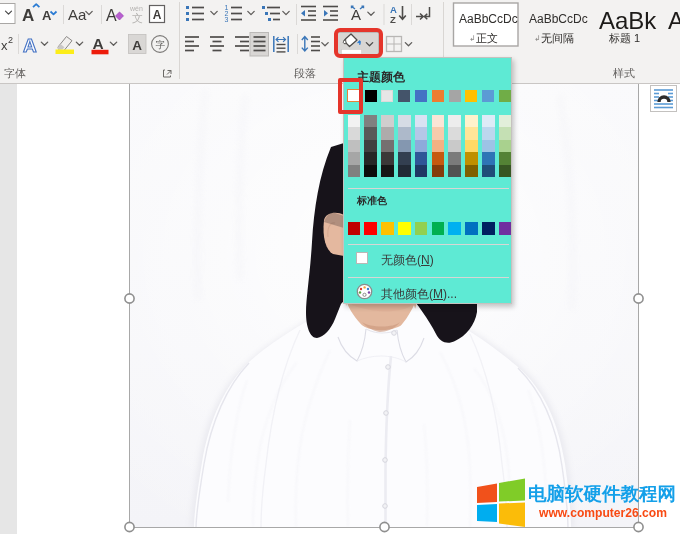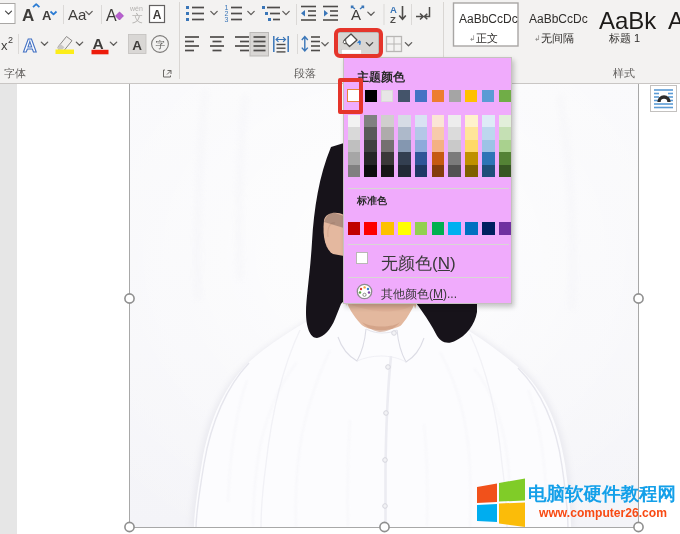--- a/index.html
+++ b/index.html
@@ -285,21 +285,21 @@
     <line x1="4" y1="12" x2="9" y2="12"></line>
       <line x1="18" y1="12" x2="23" y2="12"></line>
     <line x1="4" y1="15.5" x2="9" y2="15.5"></line>
       <line x1="18" y1="15.5" x2="23" y2="15.5"></line>
     <line x1="4" y1="19" x2="23" y2="19"></line>
     <line x1="4" y1="22.5" x2="23" y2="22.5"></line>
   </g>
   <path d="M9 17 a5 5 0 0 1 10 0" fill="none" stroke="#2d2d2d" stroke-width="3.4"></path>
 </svg>
 
-<div id="palette" class="abs" style="left:343px;top:57px;width:169px;height:247px;background:#f0abfc;
+<div id="palette" class="abs" style="left:343px;top:57px;width:169px;height:247px;background:#5eead4;
      border:1px solid #c5c2bf;box-sizing:border-box;box-shadow:2px 3px 5px rgba(0,0,0,0.22);z-index:40;">
   <div class="abs" style="left:13px;top:11px;font-size:12px;font-weight:bold;color:#2b2b2b;">主题颜色</div>
 
   <div class="sw" style="left:3px;top:31px;background:#ffffff;border:1.6px solid #e8833a;width:13px;height:13px;box-sizing:border-box;"></div>
   <div class="sw" style="left:20.6px;top:32px;background:#000000;"></div>
   <div class="sw" style="left:37.4px;top:32px;background:#e7e6e6;border:0.5px solid #dcdbda;box-sizing:border-box;"></div>
   <div class="sw" style="left:54.2px;top:32px;background:#44546a;"></div>
   <div class="sw" style="left:71px;top:32px;background:#4472c4;"></div>
   <div class="sw" style="left:87.8px;top:32px;background:#ed7d31;"></div>
   <div class="sw" style="left:104.6px;top:32px;background:#a5a5a5;"></div>
@@ -366,21 +366,21 @@
   <div class="sw" style="left:54px;top:164px;background:#ffff01;width:12.5px;height:12.5px;"></div>
   <div class="sw" style="left:70.8px;top:164px;background:#92d050;width:12.5px;height:12.5px;"></div>
   <div class="sw" style="left:87.6px;top:164px;background:#00b050;width:12.5px;height:12.5px;"></div>
   <div class="sw" style="left:104.4px;top:164px;background:#00b0f0;width:12.5px;height:12.5px;"></div>
   <div class="sw" style="left:121.2px;top:164px;background:#0070c0;width:12.5px;height:12.5px;"></div>
   <div class="sw" style="left:138px;top:164px;background:#002060;width:12.5px;height:12.5px;"></div>
   <div class="sw" style="left:154.8px;top:164px;background:#7030a0;width:12.5px;height:12.5px;"></div>
   <div class="abs" style="left:4px;top:186px;width:161px;height:1px;background:#d8d6d4;"></div>
 
   <div class="abs" style="left:12px;top:194px;width:12px;height:12px;background:#fff;border:1px solid #b9b7b5;box-sizing:border-box;"></div>
-  <div class="abs" style="left:37px;top:194px;font-size:17px;color:#3a3a3a;">无颜色(<span style="text-decoration:underline;">N</span>)</div>
+  <div class="abs" style="left:37px;top:194px;font-size:12px;color:#3a3a3a;">无颜色(<span style="text-decoration:underline;">N</span>)</div>
   <div class="abs" style="left:4px;top:219px;width:161px;height:1px;background:#d8d6d4;"></div>
 
   <svg class="abs" style="left:12px;top:225px;" width="17" height="17" viewBox="0 0 17 17">
     <circle cx="8.5" cy="8.5" r="7.2" fill="#ffffff" stroke="#8c8c8c" stroke-width="1.3"></circle>
     <circle cx="8.5" cy="11.8" r="1.6" fill="#ffffff" stroke="#8c8c8c" stroke-width="1"></circle>
     <circle cx="5" cy="6" r="1.2" fill="#e03a2f"></circle>
     <circle cx="8.6" cy="4.4" r="1.2" fill="#f2a33b"></circle>
     <circle cx="12" cy="6" r="1.2" fill="#3a7fd5"></circle>
     <circle cx="13" cy="9.5" r="1.2" fill="#7d3fa8"></circle>
     <circle cx="4" cy="9.5" r="1.2" fill="#58a53e"></circle>

